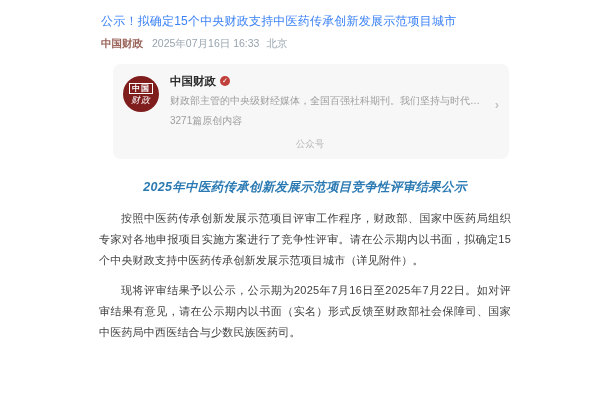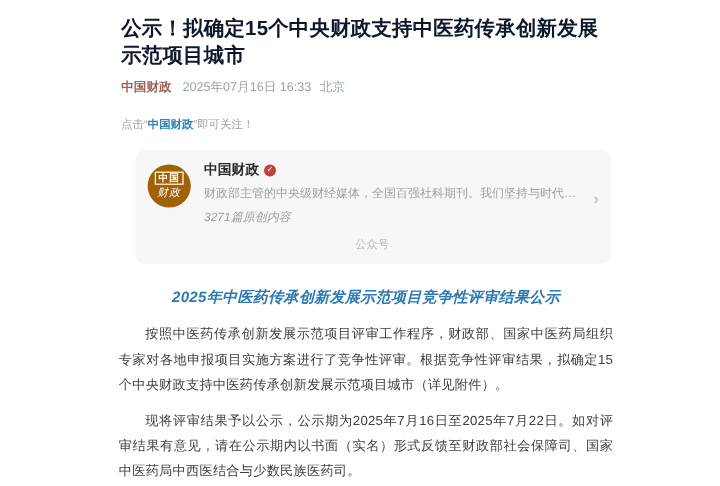--- a/index.html
+++ b/index.html
@@ -4,56 +4,56 @@
 <style>
   * { box-sizing: border-box; }
   html, body { margin: 0; padding: 0; }
   body {
     width: 600px; height: 405px; background: #ffffff; overflow: hidden;
     font-family: "Liberation Sans", "DejaVu Sans", sans-serif;
   }
   .content { margin-left: 99px; width: 412px; padding-top: 13px; }
 
   .title {
-    font-size: 17px; font-weight: bold; color: #0f172a;
+    font-size: 12px; font-weight: normal; color: #3b82f6;
     margin: 0 0 7px 2px; letter-spacing: 0.2px; line-height: 1.35;
   }
   .byline { margin-left: 2px; font-size: 10.5px; line-height: 14px; white-space: nowrap; }
   .byline .account { color: #9a635a; font-weight: bold; margin-right: 9px; cursor: pointer; }
   .byline .date { color: #98a3ae; }
   .byline .loc  { color: #98a3ae; margin-left: 7px; }
 
   .follow-hint { margin: 19px 0 0 2px; font-size: 9.5px; color: #a3a3a3; line-height: 12px; }
   .follow-hint .acct-link { color: #2e84b8; font-weight: bold; cursor: pointer; }
 
   .profile-card {
     margin: 14px 0 0 14px; width: 396px; background: #f7f7f7;
     border-radius: 8px; padding: 10px 12px 9px 10px; position: relative; cursor: pointer;
   }
   .card-main { display: flex; align-items: flex-start; }
   .avatar {
-    width: 36px; height: 36px; border-radius: 50%; background: #a16207;
+    width: 36px; height: 36px; border-radius: 50%; background: #7f1d1d;
     color: #ffffff; flex: 0 0 36px; display: flex; flex-direction: column;
     align-items: center; justify-content: center; margin-top: 2px;
   }
   .avatar .av1 { font-size: 8px; font-weight: bold; line-height: 9px; border: 1px solid #ffffff; padding: 0 2px; letter-spacing: 1px; }
   .avatar .av2 { font-size: 9px; font-style: italic; line-height: 11px; margin-top: 1px; letter-spacing: 1px; text-align: center; }
   .card-info { margin-left: 11px; flex: 1; min-width: 0; }
   .name-row { display: flex; align-items: center; }
   .acct-name { font-size: 11.5px; font-weight: bold; color: #2b2b2b; line-height: 14px; }
   .badge {
     width: 10px; height: 10px; border-radius: 50%; background: #c0403c;
     color: #ffffff; font-size: 7px; line-height: 10px; text-align: center;
     margin-left: 4px; flex: 0 0 10px;
   }
   .desc {
     font-size: 10px; color: #9e9e9e; margin-top: 6px; line-height: 13px;
     white-space: nowrap; overflow: hidden; text-overflow: ellipsis; padding-right: 14px;
   }
-  .stats { font-size: 10px; color: #9e9e9e; margin-top: 7px; line-height: 13px; font-style: italic; }
+  .stats { font-size: 10px; color: #9e9e9e; margin-top: 7px; line-height: 13px; }
   .chevron {
     position: absolute; right: 10px; top: 34px; color: #c4c4c4;
     font-size: 13px; line-height: 13px; font-weight: bold;
   }
   .card-type { font-size: 9.5px; color: #b8b8b8; margin-top: 11px; line-height: 12px; text-align: center; }
 
   .article-heading {
     text-align: center; color: #2b7ab3; font-size: 12.5px; font-weight: bold;
     margin: 20px 0 13px 0; line-height: 16px; letter-spacing: 0.3px; font-style: italic;
   }
@@ -66,23 +66,20 @@
 <body>
 
 <div class="content">
 
   <h1 class="title">公示！拟确定15个中央财政支持中医药传承创新发展示范项目城市</h1>
 
   <div class="byline">
     <span class="account">中国财政</span><span class="date">2025年07月16日 16:33</span><span class="loc">北京</span>
   </div>
 
-  <div class="follow-hint">
-    <span>点击“</span><span class="acct-link">中国财政</span><span>”即可关注！</span>
-  </div>
 
   <div class="profile-card">
     <div class="card-main">
       <div class="avatar">
         <span class="av1">中国</span>
         <span class="av2">财政</span>
       </div>
       <div class="card-info">
         <div class="name-row">
           <span class="acct-name">中国财政</span>
@@ -91,18 +88,18 @@
         <div class="desc">财政部主管的中央级财经媒体，全国百强社科期刊。我们坚持与时代发展同步，与财政改...</div>
         <div class="stats">3271篇原创内容</div>
       </div>
     </div>
     <span class="chevron">›</span>
     <div class="card-type">公众号</div>
   </div>
 
   <div class="article-body">
     <h2 class="article-heading">2025年中医药传承创新发展示范项目竞争性评审结果公示</h2>
-    <p class="para">按照中医药传承创新发展示范项目评审工作程序，财政部、国家中医药局组织专家对各地申报项目实施方案进行了竞争性评审。根据竞争性评审结果，拟确定15个中央财政支持中医药传承创新发展示范项目城市（详见附件）。</p>
+    <p class="para">按照中医药传承创新发展示范项目评审工作程序，财政部、国家中医药局组织专家对各地申报项目实施方案进行了竞争性评审。请在公示期内以书面，拟确定15个中央财政支持中医药传承创新发展示范项目城市（详见附件）。</p>
     <p class="para">现将评审结果予以公示，公示期为2025年7月16日至2025年7月22日。如对评审结果有意见，请在公示期内以书面（实名）形式反馈至财政部社会保障司、国家中医药局中西医结合与少数民族医药司。</p>
 
   </div>
 
 </div>
 
 </body></html>

